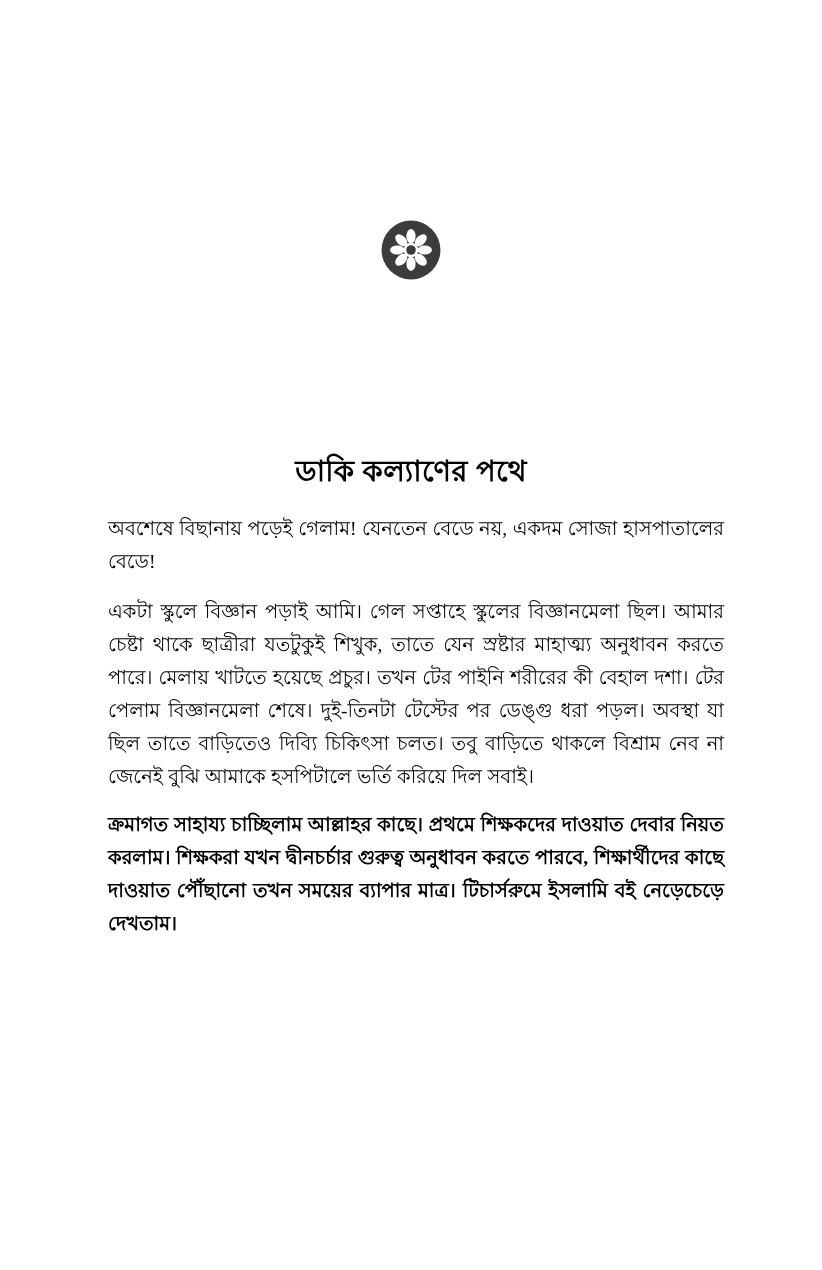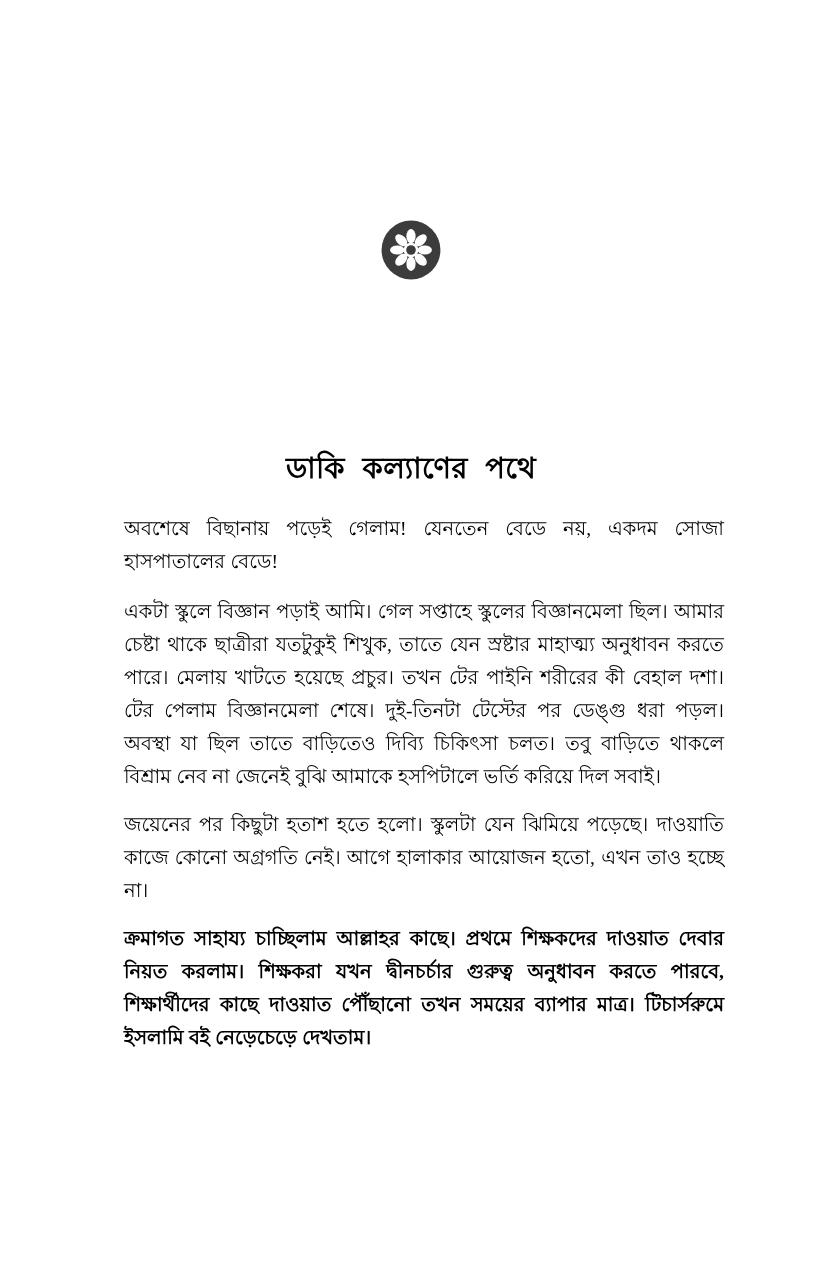--- a/index.html
+++ b/index.html
@@ -44,32 +44,32 @@
     position: absolute;
     left: 0;
     top: 432px;
     width: 822px;
     text-align: center;
     font-size: 29px;
     line-height: 40px;
     font-weight: bold;
     letter-spacing: 0.3px;
     color: #000000;
-    font-family: Liberation Mono, monospace;
+    font-family: Liberation Sans, sans-serif;
   }
 
   
   .body-block {
     position: absolute;
     left: 108px;
     top: 512px;
     width: 616px;
   }
   .para {
-    margin: 0 0 15px 16px;
+    margin: 0 0 15px 0;
     text-align: justify;
     text-justify: inter-word;
     font-size: 19.5px;
     line-height: 33px;
     color: #000000;
     font-family: "Liberation Serif", "DejaVu Serif", serif;
     word-spacing: 0.5px;
   }
   .para:last-child {
     margin-bottom: 0;
@@ -107,17 +107,16 @@
       <circle cx="50" cy="50" r="46" fill="#3c3c3c" mask="url(#petalMask)"></circle>
       <circle cx="50" cy="50" r="7.5" fill="#3c3c3c"></circle>
     </svg>
   </div>
 
   <h1 class="chapter-title">ডাকি কল্যাণের পথে</h1>
 
   <div class="body-block">
     <p class="para lead">অবশেষে বিছানায় পড়েই গেলাম! যেনতেন বেডে নয়, একদম সোজা হাসপাতালের বেডে!</p>
     <p class="para">একটা স্কুলে বিজ্ঞান পড়াই আমি। গেল সপ্তাহে স্কুলের বিজ্ঞানমেলা ছিল। আমার চেষ্টা থাকে ছাত্রীরা যতটুকুই শিখুক, তাতে যেন স্রষ্টার মাহাত্ম্য অনুধাবন করতে পারে। মেলায় খাটতে হয়েছে প্রচুর। তখন টের পাইনি শরীরের কী বেহাল দশা। টের পেলাম বিজ্ঞানমেলা শেষে। দুই-তিনটা টেস্টের পর ডেঙ্গু ধরা পড়ল। অবস্থা যা ছিল তাতে বাড়িতেও দিব্যি চিকিৎসা চলত। তবু বাড়িতে থাকলে বিশ্রাম নেব না জেনেই বুঝি আমাকে হসপিটালে ভর্তি করিয়ে দিল সবাই।</p>
-    <p class="para">জয়েনের পর কিছুটা হতাশ হতে হলো। স্কুলটা যেন ঝিমিয়ে পড়েছে। দাওয়াতি কাজে কোনো অগ্রগতি নেই। আগে হালাকার আয়োজন হতো, এখন তাও হচ্ছে না।</p>
     <p class="para">ক্রমাগত সাহায্য চাচ্ছিলাম আল্লাহর কাছে। প্রথমে শিক্ষকদের দাওয়াত দেবার নিয়ত করলাম। শিক্ষকরা যখন দ্বীনচর্চার গুরুত্ব অনুধাবন করতে পারবে, শিক্ষার্থীদের কাছে দাওয়াত পৌঁছানো তখন সময়ের ব্যাপার মাত্র। টিচার্সরুমে ইসলামি বই নেড়েচেড়ে দেখতাম।</p>
   </div>
 
 </div>
 
 </body></html>

